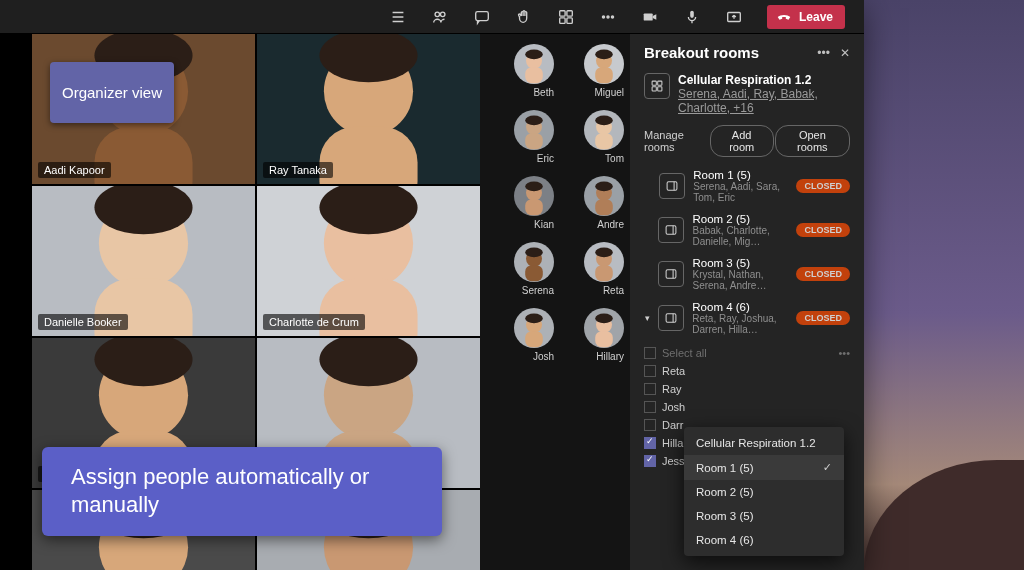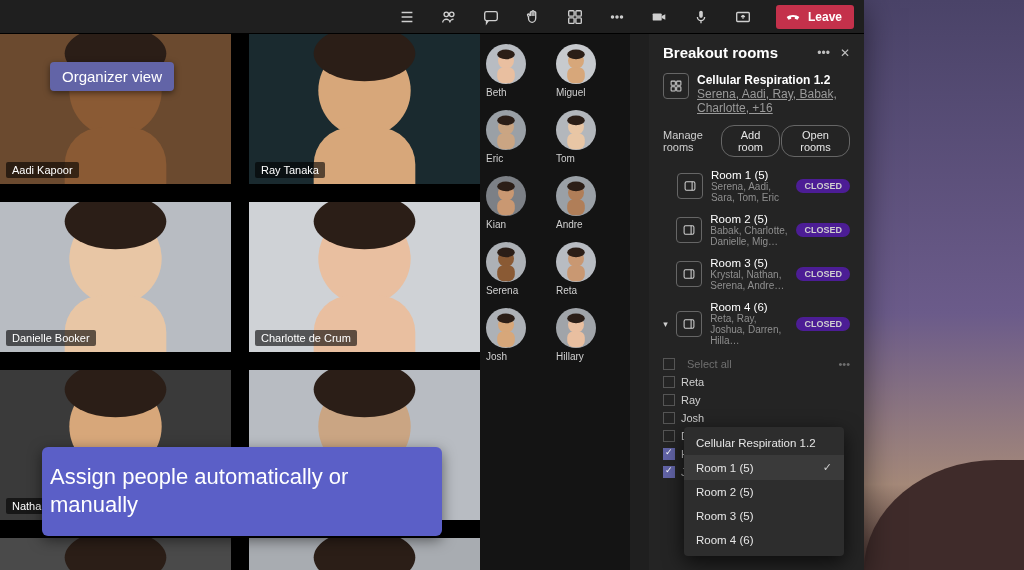--- a/index.html
+++ b/index.html
@@ -8,60 +8,60 @@
     background: linear-gradient(180deg, #4a4368 0%, #6b5b8a 55%, #a58979 85%, #3f2b2a 100%);
     position: relative;
   }
   .hill { position:absolute; right:0; bottom:0; width:160px; height:110px; background:#3f2b2a; border-radius:100% 0 0 0 / 120% 0 0 0; }
   .app {
     position: absolute; top: 0; left: 0; width: 864px; height: 570px;
     background: #1f1f1f; color: #e6e6e6; display: flex; flex-direction: column;
     box-shadow: 0 8px 30px rgba(0,0,0,.5);
   }
   
-  .topbar { height: 34px; background: #1f1f1f; display:flex; justify-content:flex-end; align-items:center; gap:24px; padding: 0 10px; border-bottom:1px solid #000; }
+  .topbar { height: 34px; background: #1f1f1f; display:flex; justify-content:flex-end; align-items:center; gap:24px; padding: 0 19px; border-bottom:1px solid #000; }
   .topbar .ic { width:18px; height:18px; display:flex; align-items:center; justify-content:center; color:#cfcfcf; position:relative; }
   .topbar svg { width:18px; height:18px; stroke:#cfcfcf; fill:none; stroke-width:1.5; }
   .leave-btn { background:#c4314b; color:#fff; height:24px; padding:0 12px 0 8px; border-radius:3px; display:flex; align-items:center; gap:6px; font-size:12px; font-weight:600; }
   .leave-btn svg { stroke:#fff; }
   
   .body { flex:1; display:flex; min-height:0; }
   .stage { width:480px; position:relative; background:#000; }
-  .grid { display:grid; grid-template-columns: repeat(2,1fr); grid-auto-rows: 150px; gap:18px; background:#000; height:100%; }
+  .grid { display:grid; grid-template-columns: repeat(2,1fr); grid-auto-rows: 150px; gap:2px; background:#000; height:100%;margin-left:32px; }
   .tile { background:#2d2d2d; position:relative; overflow:hidden; }
   .tile svg.face { position:absolute; inset:0; width:100%; height:100%; }
   .nametag { position:absolute; left:6px; bottom:6px; background:rgba(0,0,0,.6); color:#fff; font-size:11px; padding:2px 6px; border-radius:2px; }
-  .badge-overlay { position:absolute; left:50px; top:28px; background:#6264a7; color:#fff; font-size:15px; padding:6px 12px; border-radius:4px; box-shadow:0 2px 6px rgba(0,0,0,.5); }
-  .caption-overlay { position:absolute; left:42px; bottom:34px; width:400px; background:#5b5fc7; color:#fff; font-size:22px; line-height:1.3; padding:16px 8px; border-radius:6px; box-shadow:0 4px 14px rgba(0,0,0,.5); }
+  .badge-overlay { position:absolute; left:50px; top:28px; background:#6264a7; color:#fff; font-size:15px; padding:22px 12px; border-radius:4px; box-shadow:0 2px 6px rgba(0,0,0,.5); }
+  .caption-overlay { position:absolute; left:42px; bottom:34px; width:400px; background:#5b5fc7; color:#fff; font-size:22px; line-height:1.3; padding:16px 29px; border-radius:6px; box-shadow:0 4px 14px rgba(0,0,0,.5); }
   
   .roster { width:150px; background:#141414; padding:10px 6px; display:grid; grid-template-columns:repeat(2,1fr); grid-auto-rows:62px; gap:4px 2px; align-content:start; }
-  .rcell { display:flex; flex-direction:column; align-items:flex-start; gap:3px; }
+  .rcell { display:flex; flex-direction:column; align-items:flex-end; gap:3px; }
   .avatar { width:40px; height:40px; border-radius:50%; overflow:hidden; }
   .avatar svg { width:100%; height:100%; }
   .rname { font-size:10px; color:#d0d0d0; }
   
-  .panel { flex:1; background:#242424; padding:10px 14px; position:relative; font-size:12px; color:#d0d0d0;margin-left:19px; }
+  .panel { flex:1; background:#242424; padding:10px 14px; position:relative; font-size:12px; color:#d0d0d0; }
   .panel-head { display:flex; align-items:center; justify-content:space-between; margin-bottom:12px; }
   .panel-head h2 { font-size:15px; font-weight:600; color:#fff; }
   .panel-head .actions { display:flex; gap:10px; color:#bfbfbf; }
   .subhead { font-size:11px; color:#9a9a9a; margin:8px 0 4px; }
   .meeting-row { display:flex; gap:8px; align-items:flex-start; margin-bottom:10px; }
   .sq-ic { width:26px; height:26px; border:1px solid #666; border-radius:4px; display:flex; align-items:center; justify-content:center; flex-shrink:0; }
   .sq-ic svg { width:14px; height:14px; stroke:#cfcfcf; fill:none; stroke-width:1.5; }
   .meeting-info .title { font-size:12px; font-weight:600; color:#fff; }
   .meeting-info .sub { font-size:12px; color:#9a9a9a;text-decoration:underline; }
   .manage-row { display:flex; align-items:center; gap:1px; margin-bottom:8px; font-size:11px; }
   .pill-btn { border:1px solid #666; color:#e6e6e6; background:transparent; font-size:11px; padding:3px 10px; border-radius:13px; }
   .rooms { display:flex; flex-direction:column; gap:2px; }
   .room-row { display:flex; align-items:center; gap:8px; padding:4px 0; position:relative; }
   .room-row .caret { width:10px; font-size:9px; color:#cfcfcf; text-align:center; }
   .room-info .rt { font-size:11.5px; color:#fff; }
   .room-info .rs { font-size:10px; color:#8f8f8f; }
-  .status-pill { margin-left:auto; background:#4c1d95; color:#cfcfcf; font-size:9px; font-weight:600; padding:2px 8px; border-radius:9px; }
-  .select-all { display:flex; align-items:center; gap:12px; margin:8px 0 4px; color:#6f6f6f; font-size:11px; }
+  .status-pill { margin-left:auto; background:#c2410c; color:#cfcfcf; font-size:9px; font-weight:600; padding:2px 8px; border-radius:9px; }
+  .select-all { display:flex; align-items:center; gap:6px; margin:8px 0 4px; color:#6f6f6f; font-size:11px; }
   .select-all .dots { margin-left:auto; color:#6f6f6f; }
   .checkbox { width:12px; height:12px; border:1px solid #555; background:transparent; }
   .plist { display:flex; flex-direction:column; gap:2px; }
   .pitem { display:flex; align-items:center; gap:6px; font-size:11px; color:#cfcfcf; padding:2px 0;}
   .pitem.checked .checkbox { background:#6264a7; border-color:#6264a7; position:relative; }
   .pitem.checked .checkbox::after { content:"✓"; color:#fff; font-size:9px; position:absolute; top:-2px; left:1px; }
   
   .popover { position:absolute; right:20px; bottom:14px; width:160px; background:#2d2d2d; border-radius:4px; box-shadow:0 6px 20px rgba(0,0,0,.7); padding:4px 0; }
   .popover .mi { padding:6px 12px; font-size:11.5px; color:#e6e6e6; display:flex; align-items:center; justify-content:space-between; }
   .popover .mi.sel { background:#3a3a3a; }

